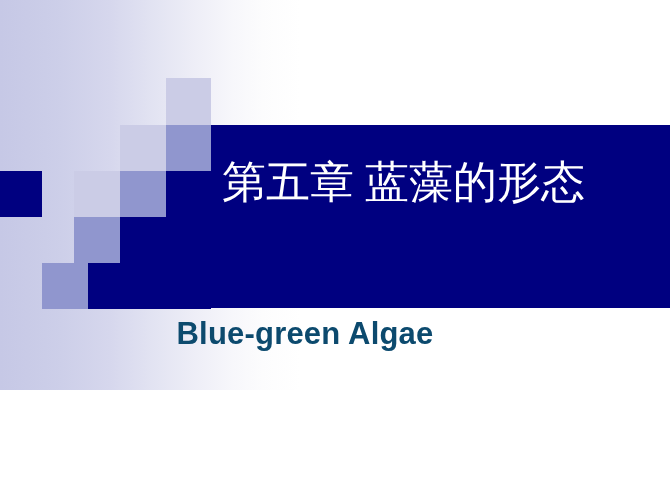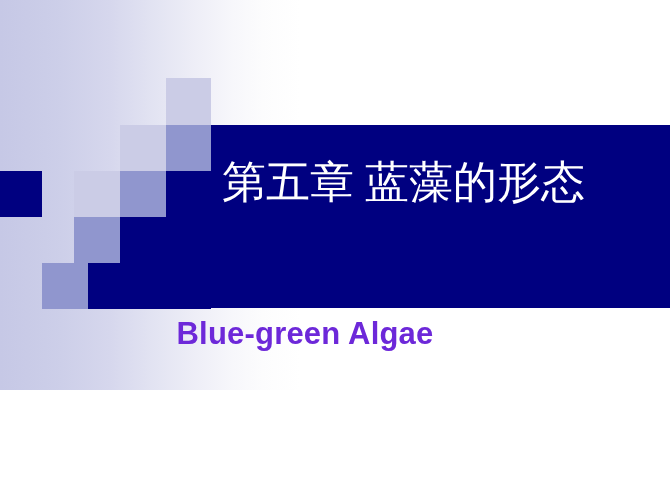--- a/index.html
+++ b/index.html
@@ -69,21 +69,21 @@
   }
 
   #subtitle-text {
     position: absolute;
     left: 0px;
     top: 316px;
     width: 670px;
     text-align: center;
     padding-right: 60px;
     box-sizing: border-box;
-    color: #6d28d9;
+    color: #0c4a6e;
     font-family: "Liberation Sans", sans-serif;
     font-size: 31px;
     font-weight: bold;
     letter-spacing: 0.2px;
   }
 </style>
 </head>
 <body>
 
 <div id="slide">

